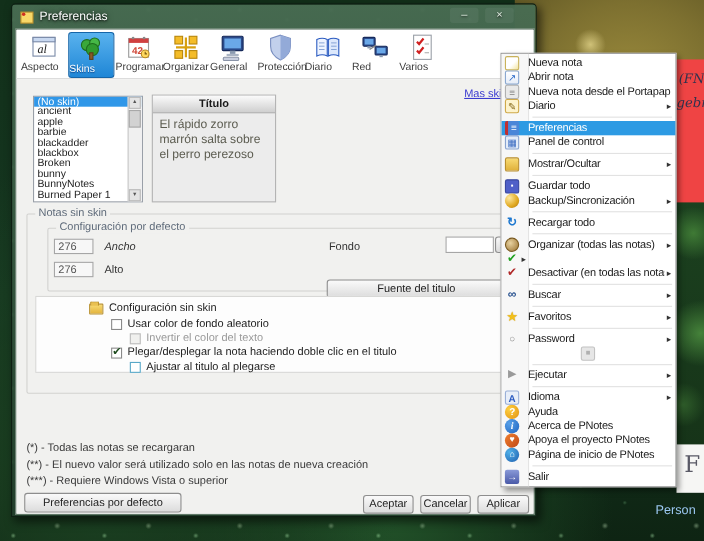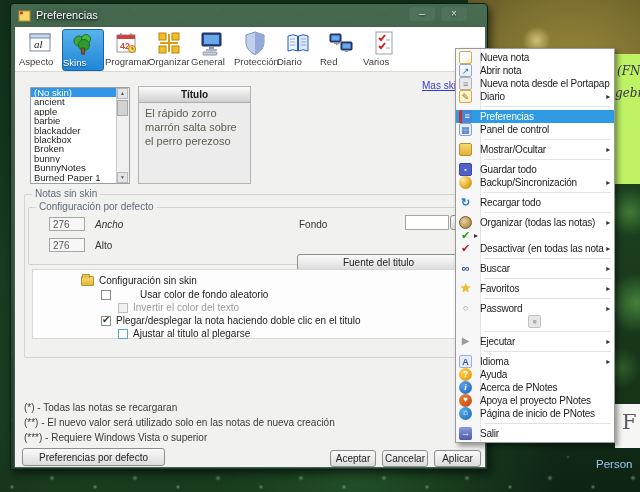--- a/index.html
+++ b/index.html
@@ -26,21 +26,21 @@
       radial-gradient(ellipse at 60% 45%, #9a8a3c 0%, #7d7030 55%, #5f5624 100%);
     z-index:1;}
   .leaves{position:absolute;left:608px;top:160px;width:32px;height:260px;
     background:
       radial-gradient(circle 16px at 70% 20%, #3f7a35, transparent 24px),
       radial-gradient(circle 20px at 90% 55%, #45823a, transparent 30px),
       radial-gradient(circle 12px at 40% 80%, #2f5d2a, transparent 20px),
       linear-gradient(180deg,#1c4220,#163318);
     z-index:1;}
   .desk-note{position:absolute;left:613px;top:54px;width:27px;height:130px;
-    background:#bef264;border-left:1px solid #c9c4b4;z-index:2;
+    background:#ef4444;border-left:1px solid #c9c4b4;z-index:2;
     font-family:"DejaVu Serif",serif;font-style:italic;color:#33334e;font-size:12px;}
   .desk-note .l1{position:absolute;left:3px;top:10px;}
   .desk-note .l2{position:absolute;left:1px;top:32px;}
   .desk-corner{position:absolute;left:615px;top:404px;width:25px;height:44px;
     background:#f6f6f4;z-index:2;font-family:"DejaVu Serif",serif;color:#5a5a66;}
   .desk-corner span{position:absolute;left:7px;top:6px;font-size:21px;}
   .desk-label{position:absolute;left:596px;top:458px;z-index:2;color:#9cc8f2;font-size:11.5px;}
   
   .dlg{position:absolute;left:10px;top:3px;width:478px;height:467px;z-index:10;
     background:linear-gradient(180deg, rgba(72,108,82,.96), rgba(34,62,44,.94));
@@ -76,21 +76,21 @@
   .sthumb{position:absolute;left:0;top:12px;width:11px;height:16px;background:#d2d2d2;border:1px solid #a8a8a8;box-sizing:border-box;}
   .preview{position:absolute;left:123px;top:14px;width:113px;height:98px;background:#ececec;
     border:1px solid #b4b4b4;box-sizing:border-box;}
   .pv-head{height:15px;background:linear-gradient(180deg,#fbfbfb,#cfcfcf);border-bottom:1px solid #adadad;
     font-size:10px;font-weight:bold;text-align:center;line-height:15px;color:#1a1a1a;}
   .pv-body{padding:4px 6px;font-size:11px;color:#5c5c50;line-height:1.25;}
   .link{position:absolute;left:407px;top:8px;font-size:10px;color:#3a3ad0;text-decoration:underline;white-space:nowrap;}
   .gbox{position:absolute;border:1px solid #d2d2d0;border-radius:2px;}
   .glabel{position:absolute;top:-7px;left:7px;background:#f1f1ef;padding:0 3px;font-size:10px;color:#5f6b7a;white-space:nowrap;}
   .gb1{left:9px;top:122px;width:450px;height:162px;}
-  .gb2{left:13px;top:135px;width:434px;height:56px;}
+  .gb2{left:28px;top:135px;width:434px;height:56px;}
   .tfield{position:absolute;border:1px solid #a6a6a6;background:#f7f7f7;font-size:10px;color:#555;
     padding:0 3px;box-sizing:border-box;font-family:"Liberation Sans",sans-serif;}
   .flabel{position:absolute;font-size:10px;color:#333;white-space:nowrap;}
   .btn{position:absolute;background:linear-gradient(180deg,#fafafa,#dcdcdc);border:1px solid #8e8e8e;
     border-radius:3px;font-size:10px;color:#222;text-align:center;box-sizing:border-box;
     font-family:"Liberation Sans",sans-serif;padding:0;}
   .panel{position:absolute;left:17px;top:197px;width:430px;height:70px;background:#fdfdfd;
     border:1px solid #d8d8d6;box-sizing:border-box;}
   .trow{position:absolute;display:flex;align-items:center;font-size:10px;color:#222;white-space:nowrap;margin-left:40px;}
   .trow.dis{color:#9a9a9a;align-items:flex-end;}
@@ -320,21 +320,21 @@
       <span class="flabel" style="left:284px;top:147px;">Fondo</span>
       <input class="tfield" style="left: 390px; top: 143px; width: 44px; height: 15px; background: rgb(255, 255, 255);" value="">
       <button class="btn" style="left:435px;top:143px;width:16px;height:15px;font-size:8px;">...</button>
       <button class="btn" style="left:282px;top:166px;width:163px;height:17px;margin-top:16px;">Fuente del titulo</button>
 
       <div class="panel">
         <div class="trow" style="left:8px;top:5px;">
           <span class="folder"></span>
           <span>Configuración sin skin</span>
         </div>
-        <div class="trow" style="left:28px;top:19px;gap:24px;">
+        <div class="trow" style="left:28px;top:19px;">
           <span class="cb"></span>
           <span>Usar color de fondo aleatorio</span>
         </div>
         <div class="trow dis" style="left:45px;top:32px;">
           <span class="cb"></span>
           <span>Invertir el color del texto</span>
         </div>
         <div class="trow" style="left:28px;top:45px;">
           <span class="cb checked"></span>
           <span>Plegar/desplegar la nota haciendo doble clic en el titulo</span>

